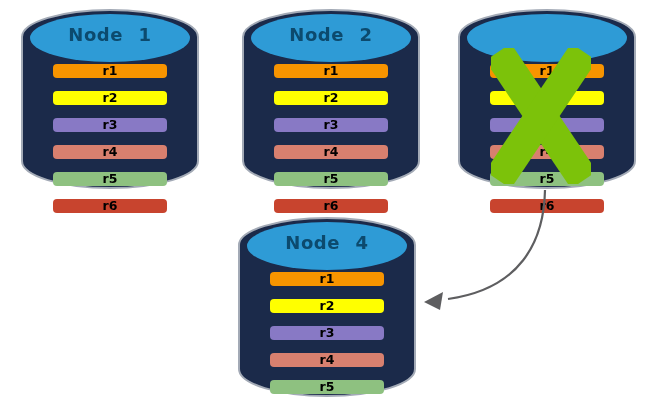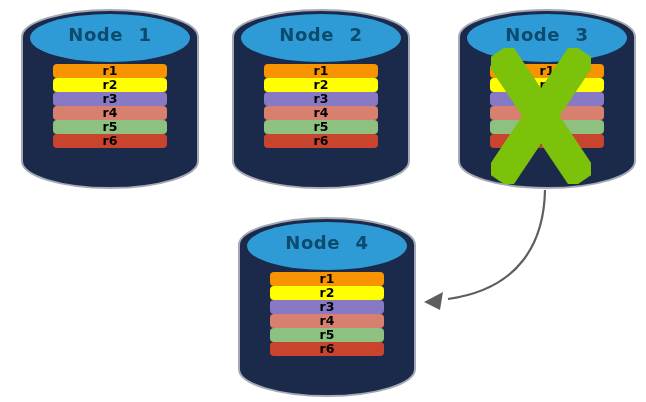--- a/index.html
+++ b/index.html
@@ -21,21 +21,21 @@
     color: #0c4a6e;
     font-size: 18px;
     font-weight: bold;
     word-spacing: 0.5em;
     letter-spacing: 0.5px;
     z-index: 3;
   }
 
   .rows {
     position: absolute; left: 33px; top: 60px; width: 114px;
-    display: flex; flex-direction: column; gap: 0;
+    display: flex; flex-direction: column; gap: 13px;
     z-index: 2;
   }
   .row {
     height: 14px;
     border-radius: 4px;
     text-align: center;
     z-index: 2;
   }
   .row-label {
     display: block;
@@ -83,21 +83,21 @@
         </div>
       <div class="row" style="background-color: rgb(142, 193, 128);">
           <span class="row-label">r5</span>
         </div>
       <div class="row" style="background-color: rgb(200, 68, 46);">
           <span class="row-label">r6</span>
         </div>
     </div>
   </div>
 
-  <div class="node" style="left:231px; top:4px;">
+  <div class="node" style="left:241px; top:4px;">
     <svg class="cyl" viewBox="0 0 180 188">
       <path stroke-width="2" stroke="#A3AAB6" d="M2,33 L2,157 A88,27 0 0 0 178,157 L178,33 A88,27 0 0 0 2,33 Z" style="fill: rgb(27, 42, 74);"></path>
       <ellipse cx="90" cy="34" rx="80" ry="24" style="fill: rgb(46, 155, 214);"></ellipse>
     </svg>
     <div class="node-title">Node 2</div>
     <div class="rows">
       <div class="row" style="background-color: rgb(247, 148, 0);">
           <span class="row-label">r1</span>
         </div>
       <div class="row" style="background-color: rgb(255, 255, 0);">
@@ -116,21 +116,20 @@
           <span class="row-label">r6</span>
         </div>
     </div>
   </div>
 
   <div class="node" style="left:457px; top:4px;">
     <svg class="cyl" viewBox="0 0 180 188">
       <path stroke-width="2" stroke="#A3AAB6" d="M2,33 L2,157 A88,27 0 0 0 178,157 L178,33 A88,27 0 0 0 2,33 Z" style="fill: rgb(27, 42, 74);"></path>
       <ellipse cx="90" cy="34" rx="80" ry="24" style="fill: rgb(46, 155, 214);"></ellipse>
     </svg>
-    <div class="node-title">Node 3</div>
     <div class="rows">
       <div class="row" style="background-color: rgb(247, 148, 0);">
           <span class="row-label">r1</span>
         </div>
       <div class="row" style="background-color: rgb(255, 255, 0);">
           <span class="row-label">r2</span>
         </div>
       <div class="row" style="background-color: rgb(136, 121, 197);">
           <span class="row-label">r3</span>
         </div>

